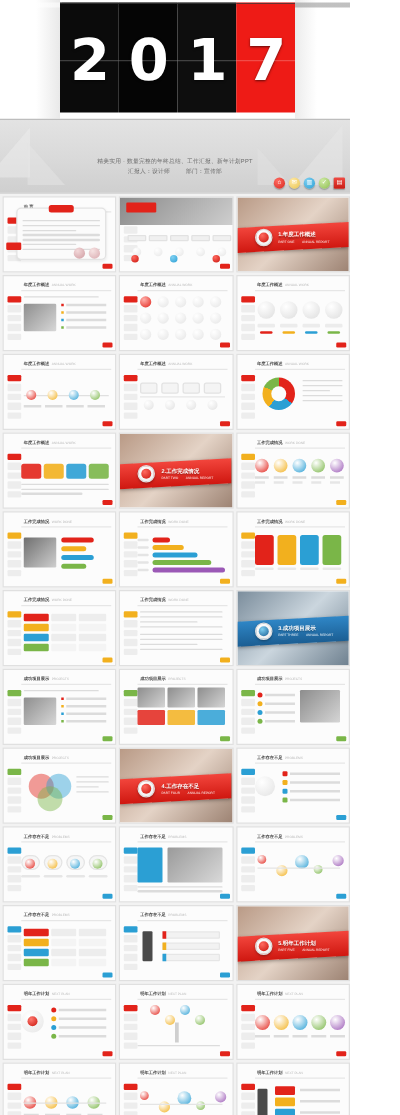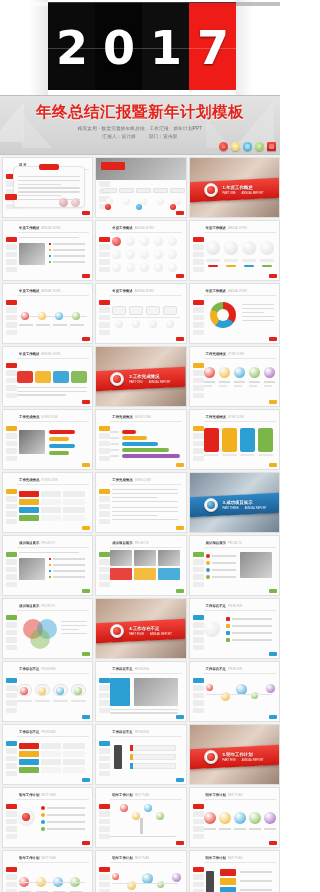--- a/index.html
+++ b/index.html
@@ -147,21 +147,20 @@
       </div>
     </div>
     <div class="flip-base"></div>
   </div>
 
   <div class="titlebar">
     <div class="tb-tri tb-t1"></div>
     <div class="tb-tri tb-t2"></div>
     <div class="tb-tri tb-t3"></div>
     <div class="tb-tri tb-t4"></div>
-    <div class="main-title">年终总结汇报暨新年计划模板</div>
     <div class="sub-line l1">精美实用 · 数量完整的年终总结、工作汇报、新年计划PPT</div>
     <div class="sub-line l2">
       <span>汇报人：设计师</span>
       <span class="sp"></span>
       <span>部门：宣传部</span>
     </div>
     <div class="tb-icons">
       <div class="ic red">
           <i>⌂</i>
         </div>

